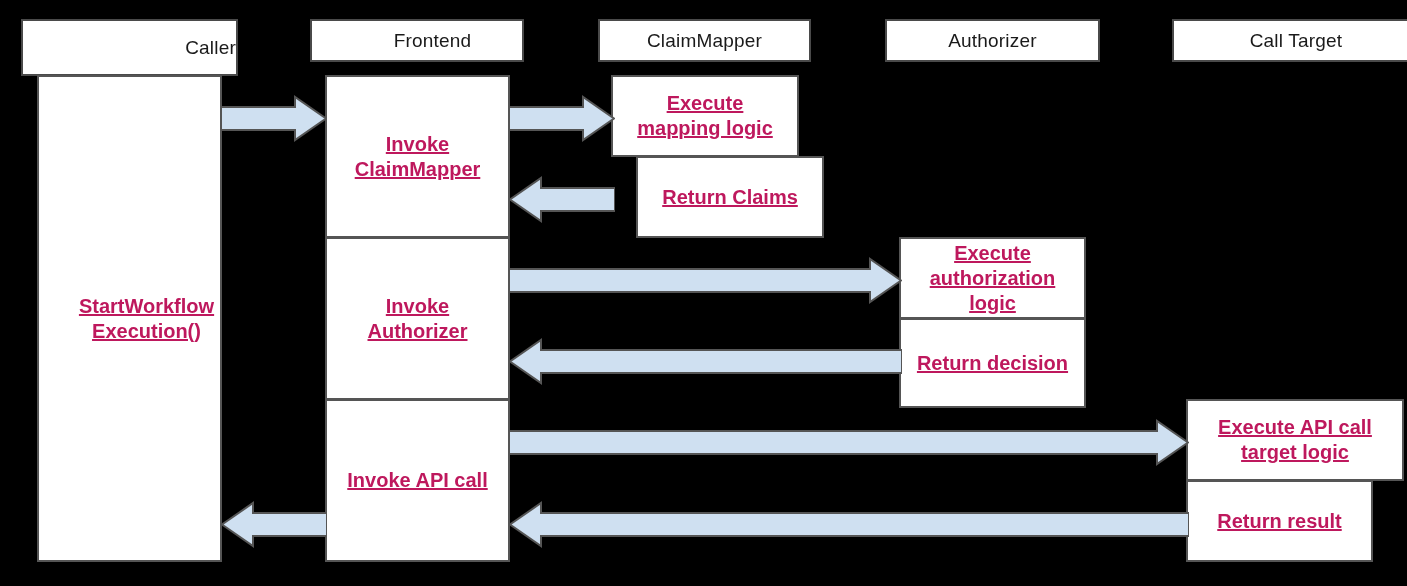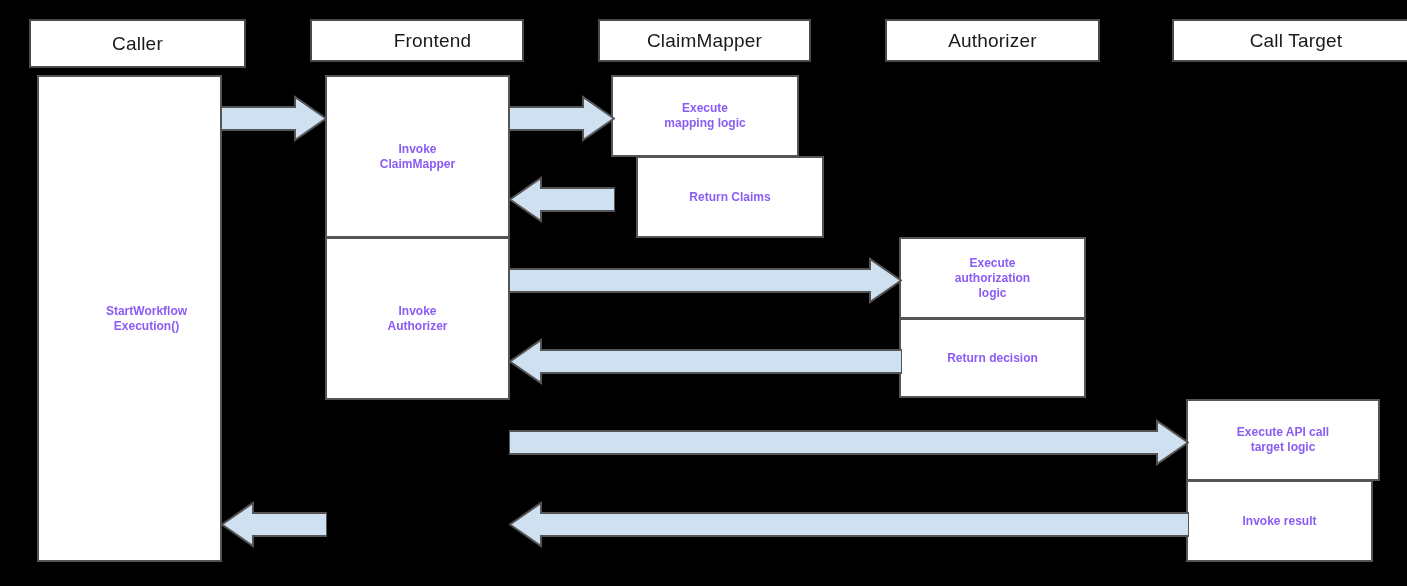--- a/index.html
+++ b/index.html
@@ -34,40 +34,41 @@
   
   .act {
     position: absolute;
     background: #ffffff;
     border: 2px solid #555555;
     box-sizing: border-box;
     display: flex;
     align-items: center;
     justify-content: center;
     text-align: center;
-    color: #8b5cf6;
-    font-size: 12px;
+    color: #be185d;
+    font-size: 20px;
     font-weight: bold;
     line-height: 1.25;
     padding: 2px 6px;
+    text-decoration: underline;
   }
   .act .act-label { display: block; white-space: pre-line; }
 
   
   .arrow {
     position: absolute;
   }
   .arrow svg { display: block; }
 </style>
 </head>
 <body>
 
 <div id="canvas">
 
-  <div class="lifeline-head" style="left:29px; top:19px; width:217px; height:49px;">
+  <div class="lifeline-head" style="left:21px; top:19px; width:217px; height:57px;justify-content:flex-end;">
     <span>Caller</span>
   </div>
 
   <div class="lifeline-head" style="left:310px; top:19px; width:214px; height:43px;padding-left:31px;">
     <span>Frontend</span>
   </div>
 
   <div class="lifeline-head" style="left:598px; top:19px; width:213px; height:43px;">
     <span>ClaimMapper</span>
   </div>
@@ -86,44 +87,47 @@
   </div>
 
   <div class="act" style="left:325px; top:75px; width:185px; height:163px;">
     <span class="act-label">Invoke
 ClaimMapper</span>
   </div>
   <div class="act" style="left:325px; top:237px; width:185px; height:163px;">
     <span class="act-label">Invoke
 Authorizer</span>
   </div>
+  <div class="act" style="left:325px; top:399px; width:185px; height:163px;">
+    <span class="act-label">Invoke API call</span>
+  </div>
 
   <div class="act" style="left:611px; top:75px; width:188px; height:82px;">
     <span class="act-label">Execute
 mapping logic</span>
   </div>
   <div class="act" style="left:636px; top:156px; width:188px; height:82px;">
     <span class="act-label">Return Claims</span>
   </div>
 
   <div class="act" style="left:899px; top:237px; width:187px; height:82px;">
     <span class="act-label">Execute
 authorization
 logic</span>
   </div>
-  <div class="act" style="left:899px; top:318px; width:187px; height:80px;align-items:center;">
+  <div class="act" style="left:899px; top:318px; width:187px; height:90px;align-items:center;">
     <span class="act-label">Return decision</span>
   </div>
 
-  <div class="act" style="left:1186px; top:399px; width:194px; height:82px;">
+  <div class="act" style="left:1186px; top:399px; width:218px; height:82px;">
     <span class="act-label">Execute API call
 target logic</span>
   </div>
   <div class="act" style="left:1186px; top:480px; width:187px; height:82px;">
-    <span class="act-label">Invoke result</span>
+    <span class="act-label">Return result</span>
   </div>
 
   <div class="arrow" style="left:221px; top:95px; width:106px; height:47px;">
     <svg width="106" height="47" viewBox="0 0 106 47">
       <polygon points="0,12 74,12 74,2 105,23.5 74,45 74,35 0,35" fill="#cfe0f1" stroke="#555555" stroke-width="2" stroke-linejoin="miter"></polygon>
     </svg>
   </div>
 
   <div class="arrow" style="left:509px; top:95px; width:106px; height:47px;">
     <svg width="106" height="47" viewBox="0 0 106 47">

